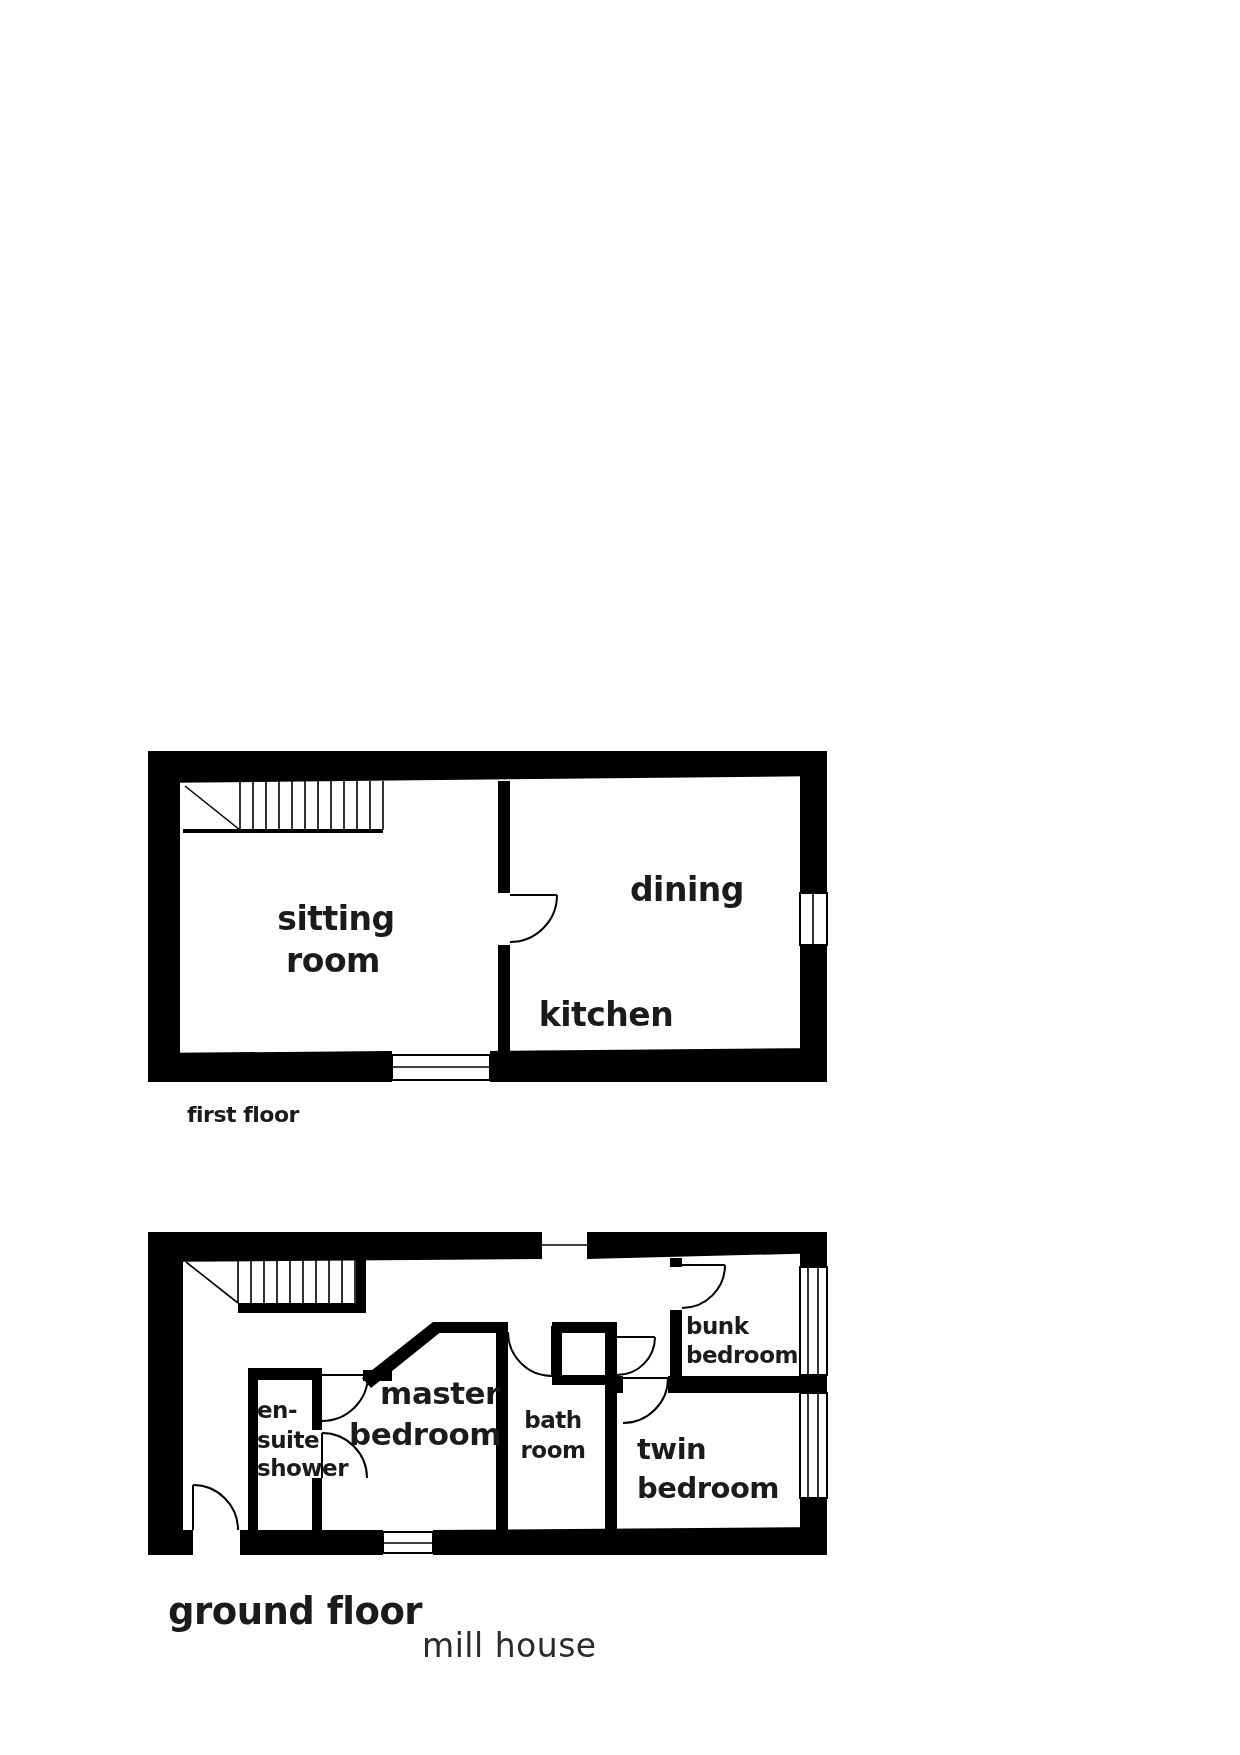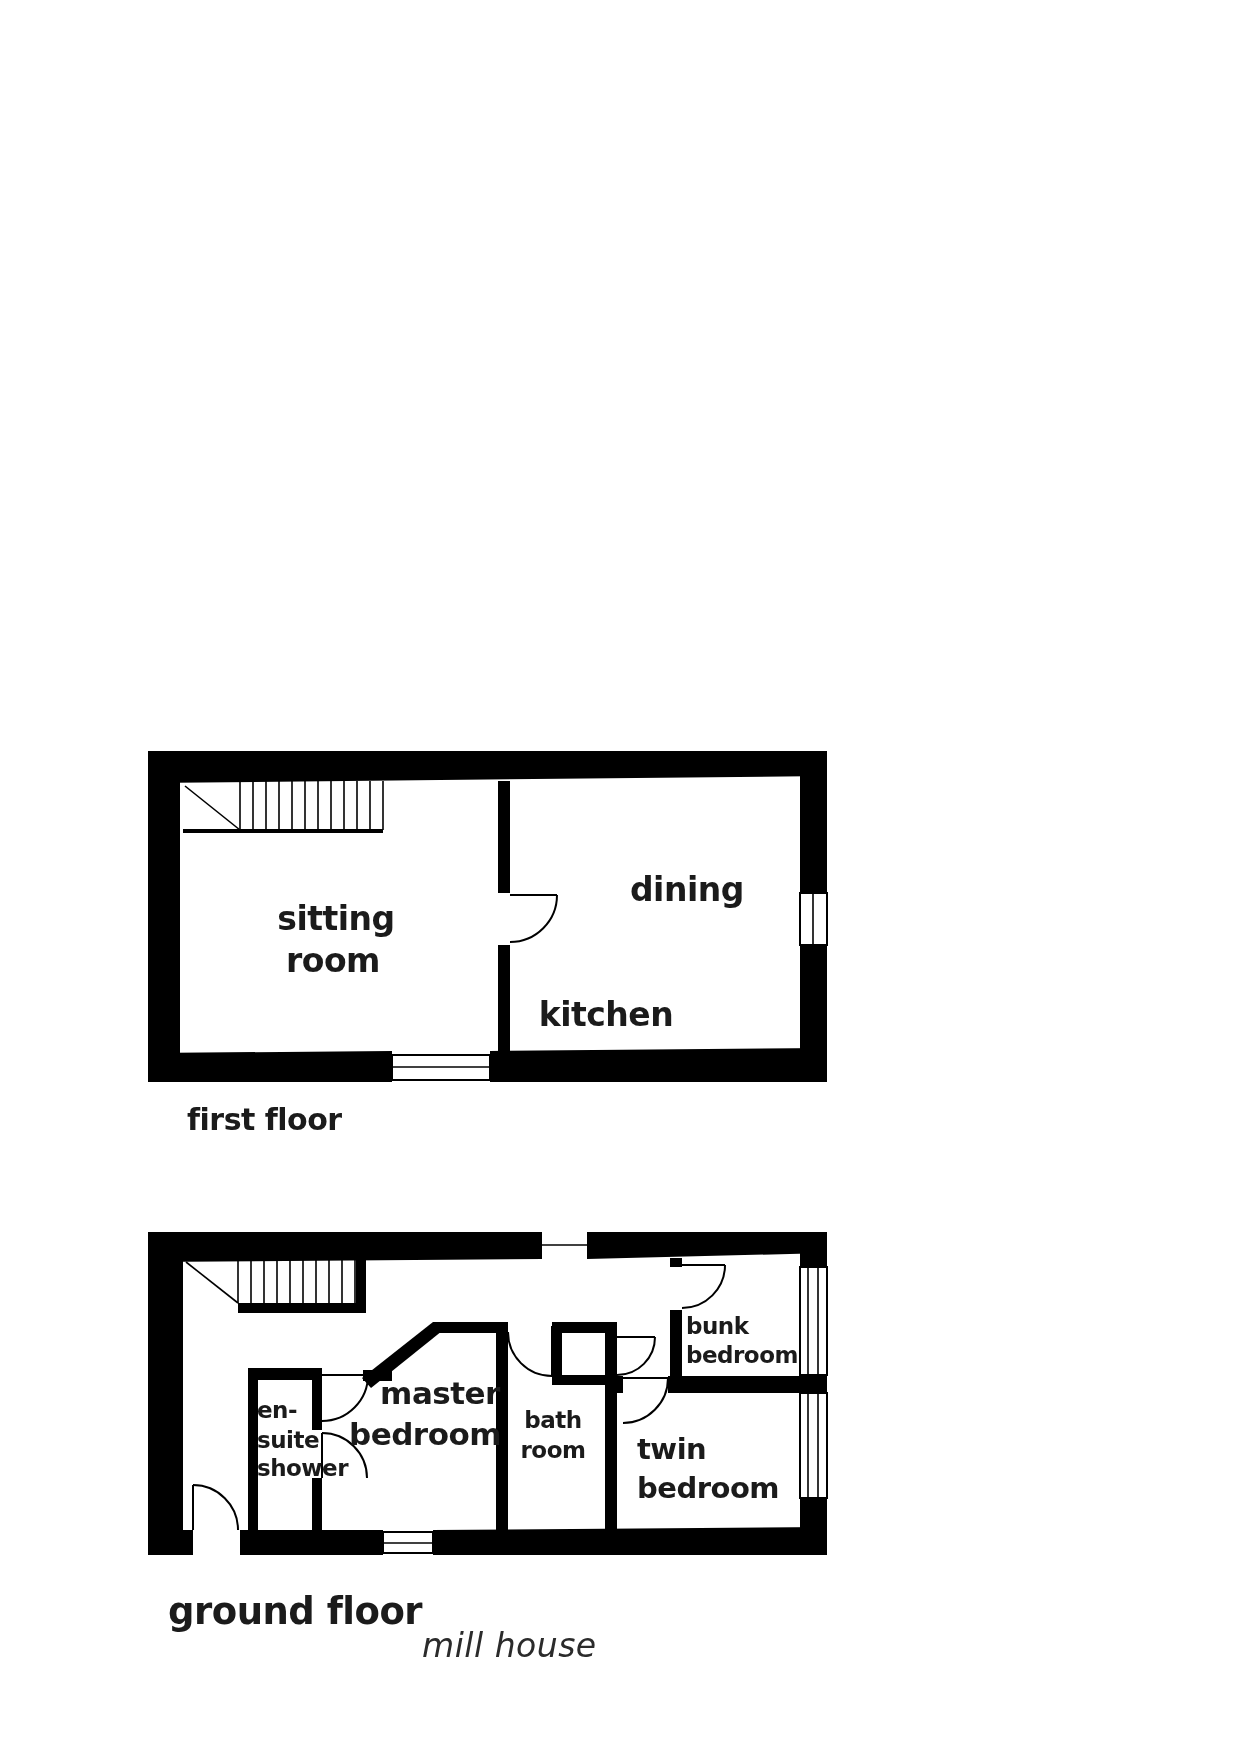--- a/index.html
+++ b/index.html
@@ -24,21 +24,21 @@
     letter-spacing:-0.5px;
   }
   .t34{font-size:33px;}
   .t32{font-size:31px;}
   .t30{font-size:29px;}
   .t24{font-size:23px;}
   .caption{
     position:absolute;
     font-weight:700;
     color:#1b1b1b;
-    font-size:30px;
+    font-size:22px;
     letter-spacing:-0.5px;
     white-space:nowrap;
   }
   .title{
     position:absolute;
     font-weight:400;
     color:#2b2b2b;
     font-size:33px;
     letter-spacing:0.5px;
     white-space:nowrap;
@@ -223,14 +223,14 @@
     <text class="roomtext t30" x="637" y="1498" text-anchor="start">bedroom</text>
 
     <text class="roomtext t24" x="686" y="1334" text-anchor="start">bunk</text>
     <text class="roomtext t24" x="686" y="1363" text-anchor="start">bedroom</text>
   </svg>
 
   <div class="caption" style="left:187px;top:1102px;">first floor</div>
 
   <div class="caption" style="left:168px;top:1579px;font-size:37px;margin-top:11px;">ground floor</div>
 
-  <div class="title" style="left:422px;top:1626px;font-style:italic;">mill house</div>
+  <div class="title" style="left:422px;top:1626px;">mill house</div>
 </div>
 
 </body></html>

